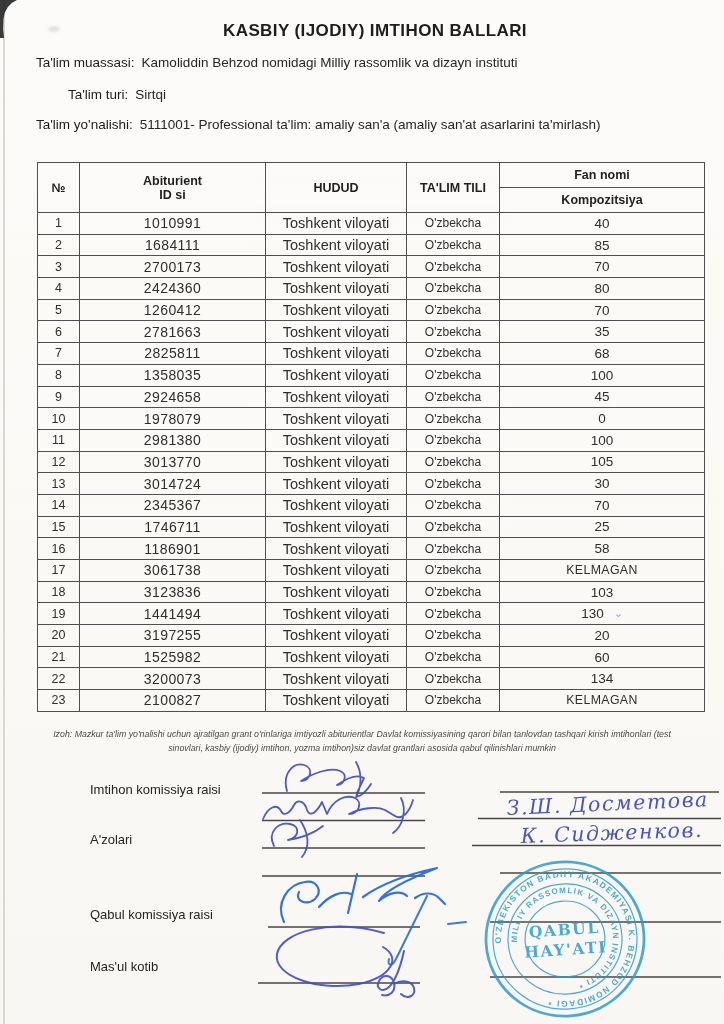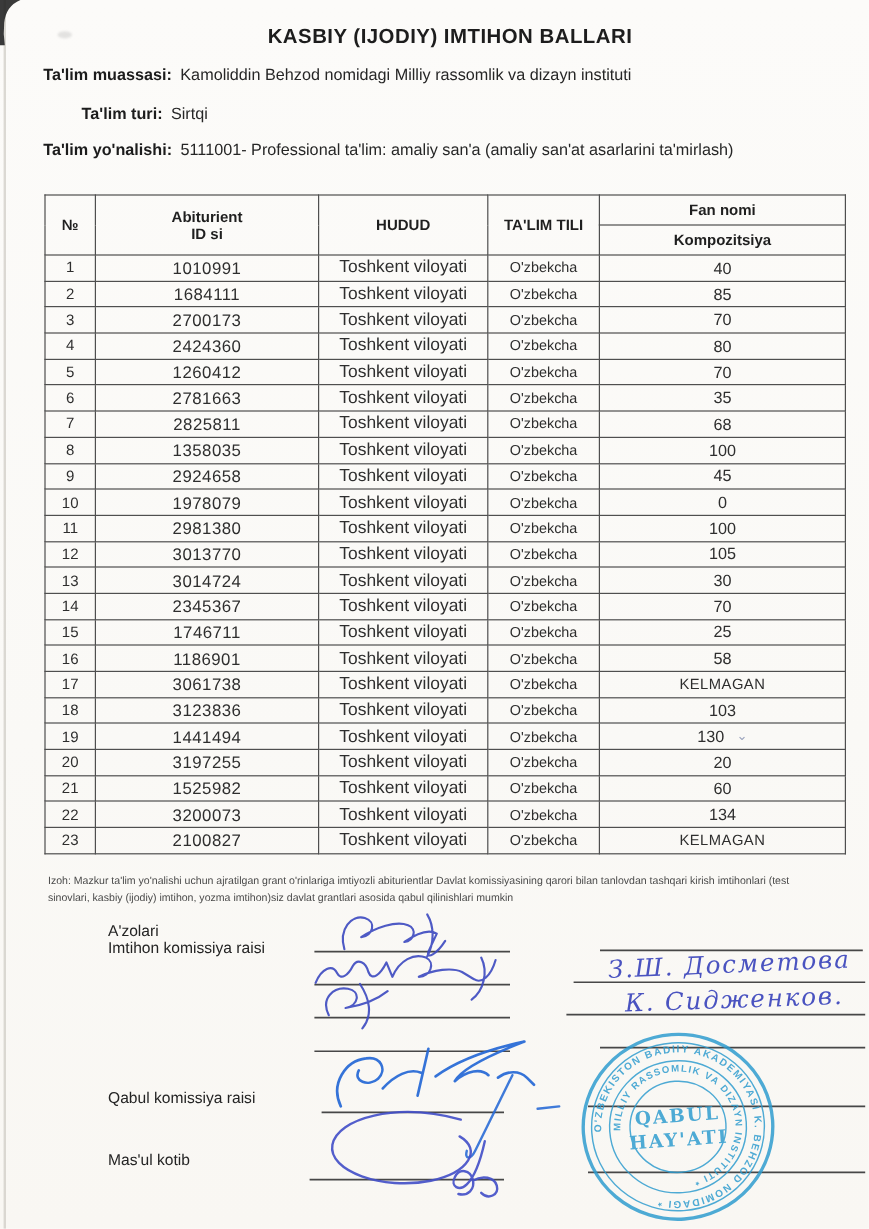--- a/index.html
+++ b/index.html
@@ -8,42 +8,42 @@
     background:linear-gradient(180deg,#fcfbf9 0%,#faf9f6 60%,#f9f7f3 100%);
     font-family:"Liberation Sans",sans-serif;color:#2b2b2b;
   }
   
   .edge-line{position:absolute;left:3px;top:0;width:2px;height:100%;background:#cac6be;opacity:.65;}
   .smudge{position:absolute;left:48px;top:26px;width:12px;height:6px;background:#9a9a9a;opacity:.25;border-radius:50%;filter:blur(1px);}
   
   .doc-title{position:absolute;top:21px;left:0;width:100%;text-align:center;
     font-size:17px;font-weight:bold;letter-spacing:.4px;color:#1d1d1d;margin-left:13px;}
   .meta-line{position:absolute;left:36px;width:624px;font-size:13.5px;line-height:22px;color:#262626;}
-  .meta-line .lbl{font-weight:bold;color:#1c1c1c;text-align:center;}
+  .meta-line .lbl{font-weight:normal;color:#1c1c1c;text-align:center;}
   .meta-line .val{margin-left:7px;}
   .meta-1{top:52px;} .meta-2{top:84px;margin-left:32px;} .meta-3{top:114px;}
   
   table.results{position:absolute;top:162px;left:37px;width:667px;border-collapse:collapse;
     table-layout:fixed;}
   table.results th,table.results td{border:1px solid #4f4f4f;text-align:center;vertical-align:middle;padding:0;}
   table.results thead th{font-size:12.5px;font-weight:bold;color:#1f1f1f;height:24px;line-height:14px;}
   table.results tbody td{height:20.7px;color:#2e2e2e;}
   td.col-no{font-size:12.5px;}
   td.col-id{font-size:14px;letter-spacing:.4px;}
   td.col-hudud{font-size:14.5px;margin-top:48px;}
   td.col-tili{font-size:12px;}
   td.col-score{font-size:13.5px;}
   td.col-score.text-score{font-size:12.3px;letter-spacing:.4px;text-align:center;}
   .pen-mark{color:#9aa3bd;font-size:11px;margin-left:10px;display:inline-block;transform:translateY(-1px);}
   
-  .izoh{position:absolute;top:727px;left:40px;width:644px;
-    font-size:8.8px;line-height:1.62;color:#4a4a4a;}
+  .izoh{position:absolute;top:727px;left:40px;width:644px;text-align:center;
+    font-size:8.8px;line-height:1.62;color:#4a4a4a;font-style:italic;}
   
   .sig-label{position:absolute;left:90px;font-size:13px;color:#242424;}
-  .sig-label-1{top:782px;} .sig-label-2{top:768px;} .sig-label-3{top:907px;} .sig-label-4{top:959px;}
+  .sig-label-1{top:782px;} .sig-label-2{top:832px;} .sig-label-3{top:907px;} .sig-label-4{top:959px;}
   .sig-svg{position:absolute;top:755px;left:0;}
   .hand-name{font-family:"DejaVu Serif",serif;font-style:italic;font-size:20.5px;
     letter-spacing:1.5px;fill:#4a53c0;}
   
   .stamp-svg{position:absolute;top:856px;left:482px;transform:rotate(-4deg);opacity:.84;}
   .stamp-ring-outer{font-size:8.4px;font-weight:bold;letter-spacing:1.4px;fill:#2d9bce;font-family:"Liberation Sans",sans-serif;}
   .stamp-ring-inner{font-size:8px;font-weight:bold;letter-spacing:1.2px;fill:#2d9bce;font-family:"Liberation Sans",sans-serif;}
   .stamp-center{font-size:15.5px;font-weight:bold;letter-spacing:1.6px;fill:#2d9bce;
     text-anchor:middle;font-family:"DejaVu Serif",serif;}
 </style>

